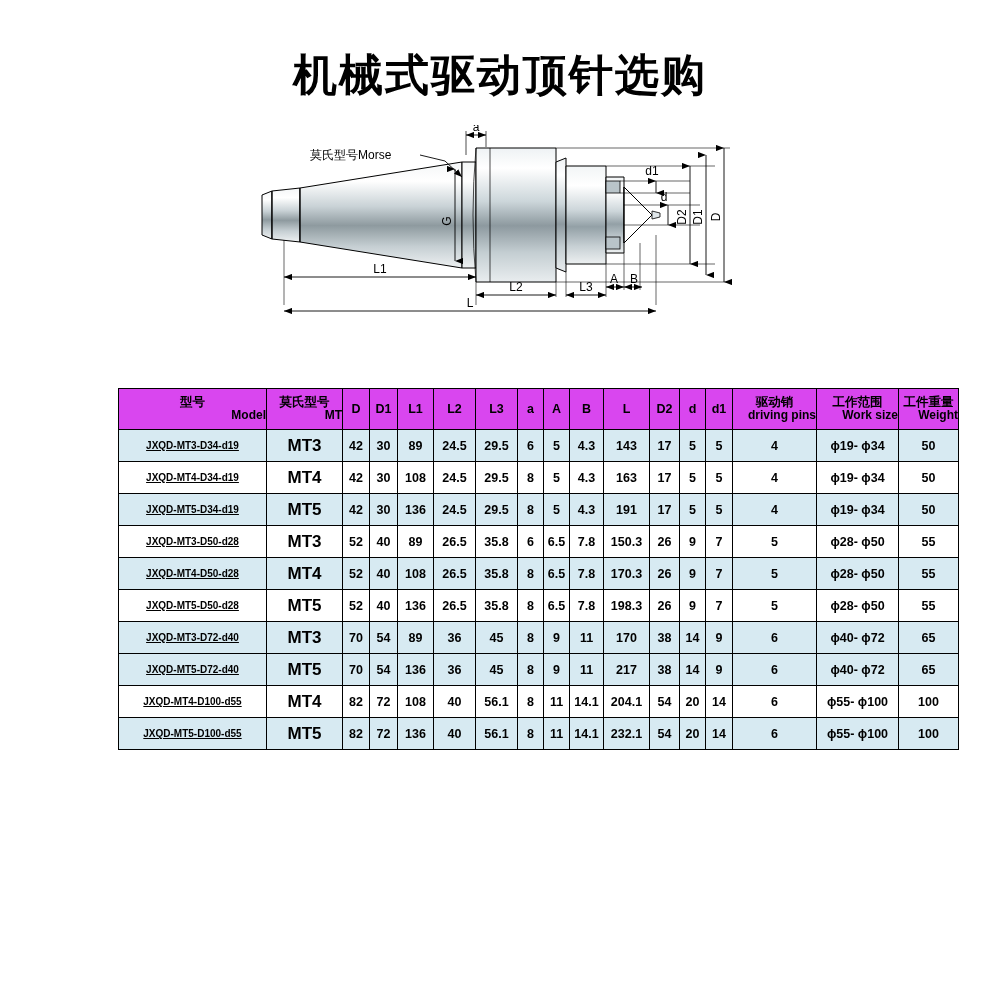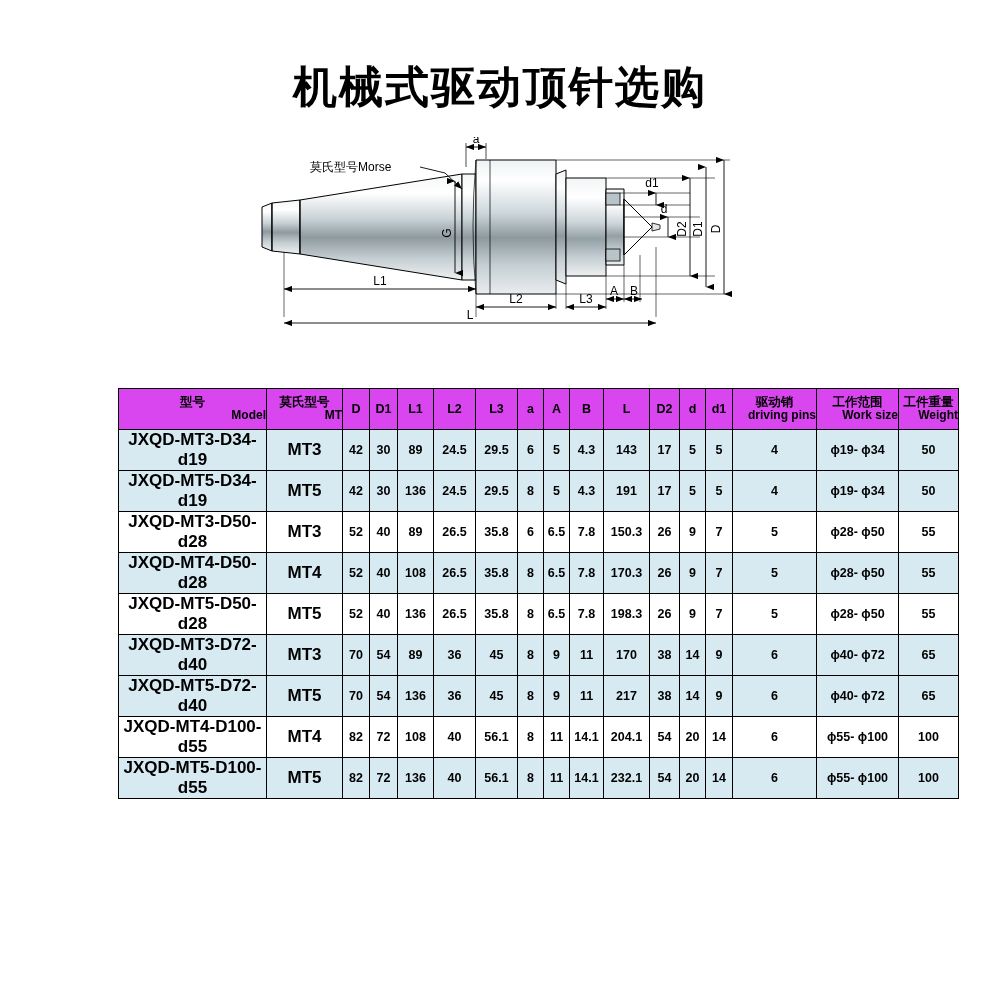--- a/index.html
+++ b/index.html
@@ -19,21 +19,21 @@
     width: 1000px;
     height: 989px;
     position: relative;
   }
   
   .title {
     text-align: center;
     font-size: 44px;
     font-weight: bold;
     letter-spacing: 2px;
-    padding-top: 58px;
+    padding-top: 46px;
     font-family: "DejaVu Sans", "Liberation Sans", sans-serif;
   }
   
   .drawing-wrap {
     position: relative;
     width: 1000px;
     height: 225px;
     margin-top: 20px;
   }
   .drawing-wrap svg { display:block; }
@@ -70,21 +70,21 @@
     display: block;
     font-size: 12.5px;
   }
   table.spec thead th .en {
     display: block;
     font-size: 12px;
     text-align: right;
   }
   tr.shade td { background: #d7eaf2; }
   tr.plain td { background: #ffffff; }
-  td.model { font-size: 17px; letter-spacing: 0px; }
+  td.model { font-size: 10px; letter-spacing: 0px; text-decoration: underline; }
   td.mt { font-size: 17px; }
   td.num { font-size: 12.5px; }
   td.range { font-size: 12.5px; margin-left: 8px; }
 
   
   col.c-model { width: 148px; }
   col.c-mt    { width: 76px; }
   col.c-D     { width: 27px; }
   col.c-D1    { width: 28px; }
   col.c-L1    { width: 36px; }
@@ -314,20 +314,39 @@
             <td class="num">5</td>
             <td class="num">4.3</td>
             <td class="num">143</td>
             <td class="num">17</td>
             <td class="num">5</td>
             <td class="num">5</td>
             <td class="num">4</td>
             <td class="range">ϕ19- ϕ34</td>
             <td class="num">50</td>
           </tr>
+          <tr class="plain">
+            <td class="model">JXQD-MT4-D34-d19</td>
+            <td class="mt">MT4</td>
+            <td class="num">42</td>
+            <td class="num">30</td>
+            <td class="num">108</td>
+            <td class="num">24.5</td>
+            <td class="num">29.5</td>
+            <td class="num">8</td>
+            <td class="num">5</td>
+            <td class="num">4.3</td>
+            <td class="num">163</td>
+            <td class="num">17</td>
+            <td class="num">5</td>
+            <td class="num">5</td>
+            <td class="num">4</td>
+            <td class="range">ϕ19- ϕ34</td>
+            <td class="num">50</td>
+          </tr>
           <tr class="shade">
             <td class="model">JXQD-MT5-D34-d19</td>
             <td class="mt">MT5</td>
             <td class="num">42</td>
             <td class="num">30</td>
             <td class="num">136</td>
             <td class="num">24.5</td>
             <td class="num">29.5</td>
             <td class="num">8</td>
             <td class="num">5</td>

